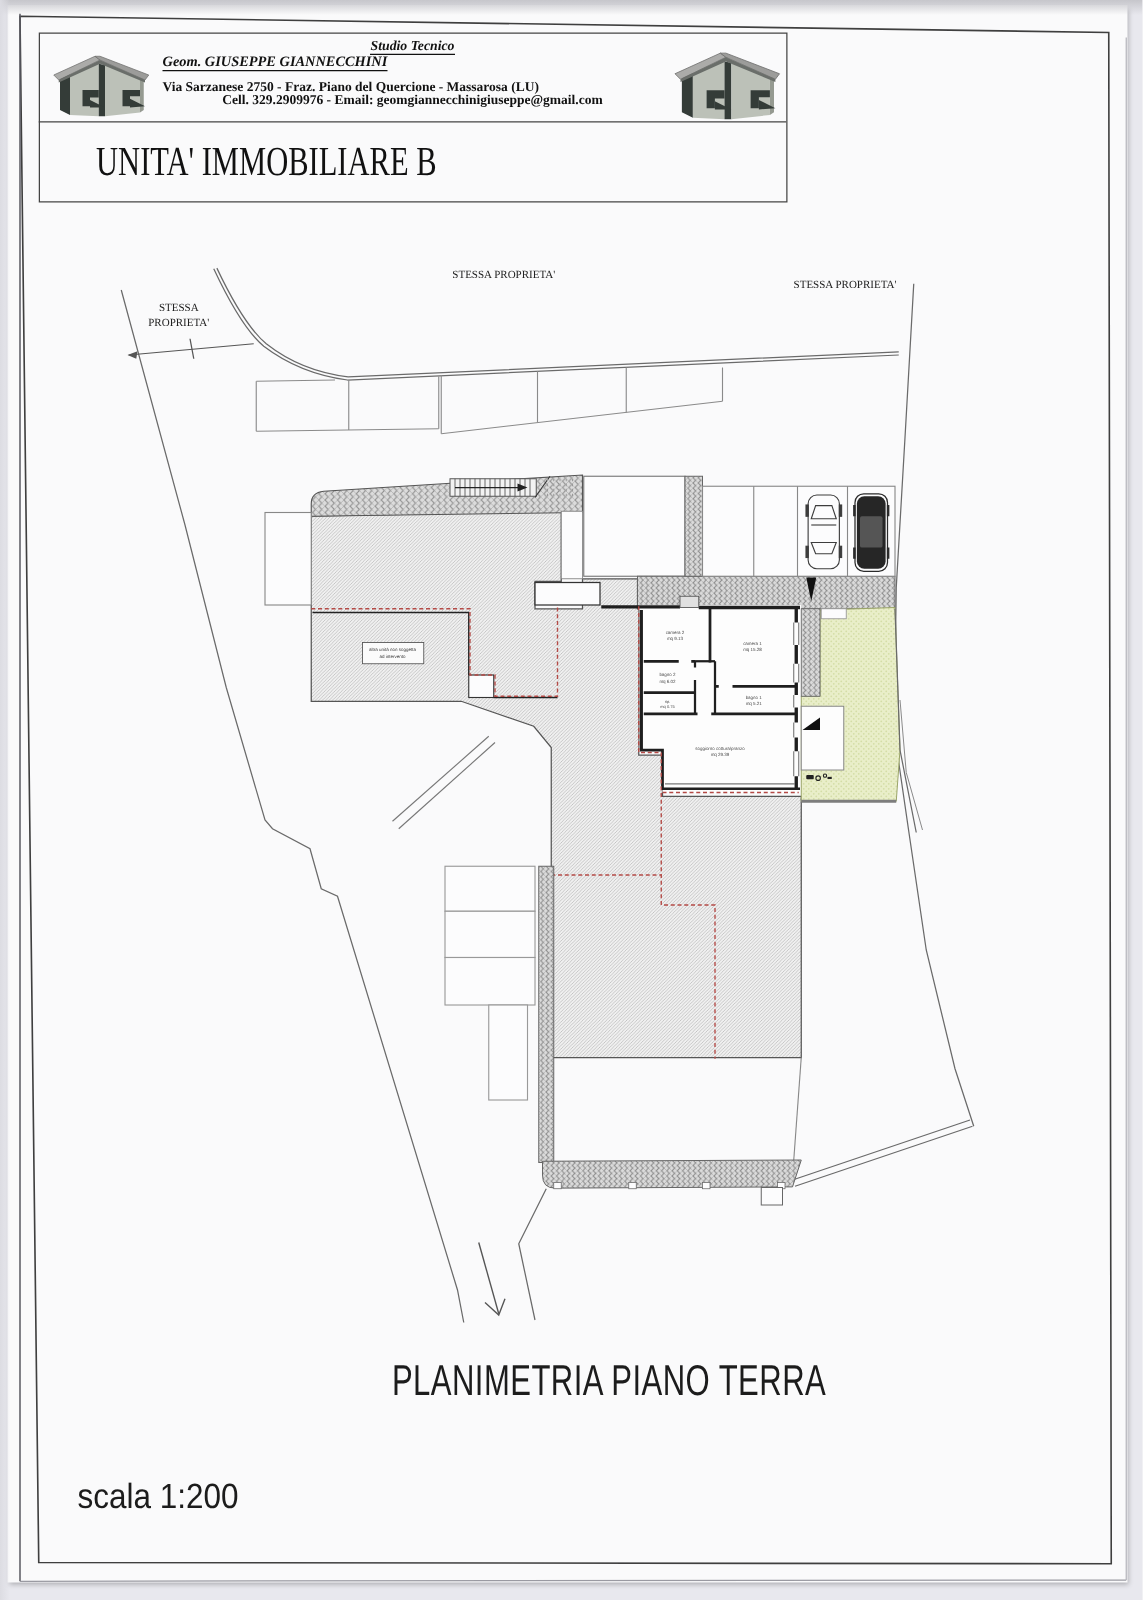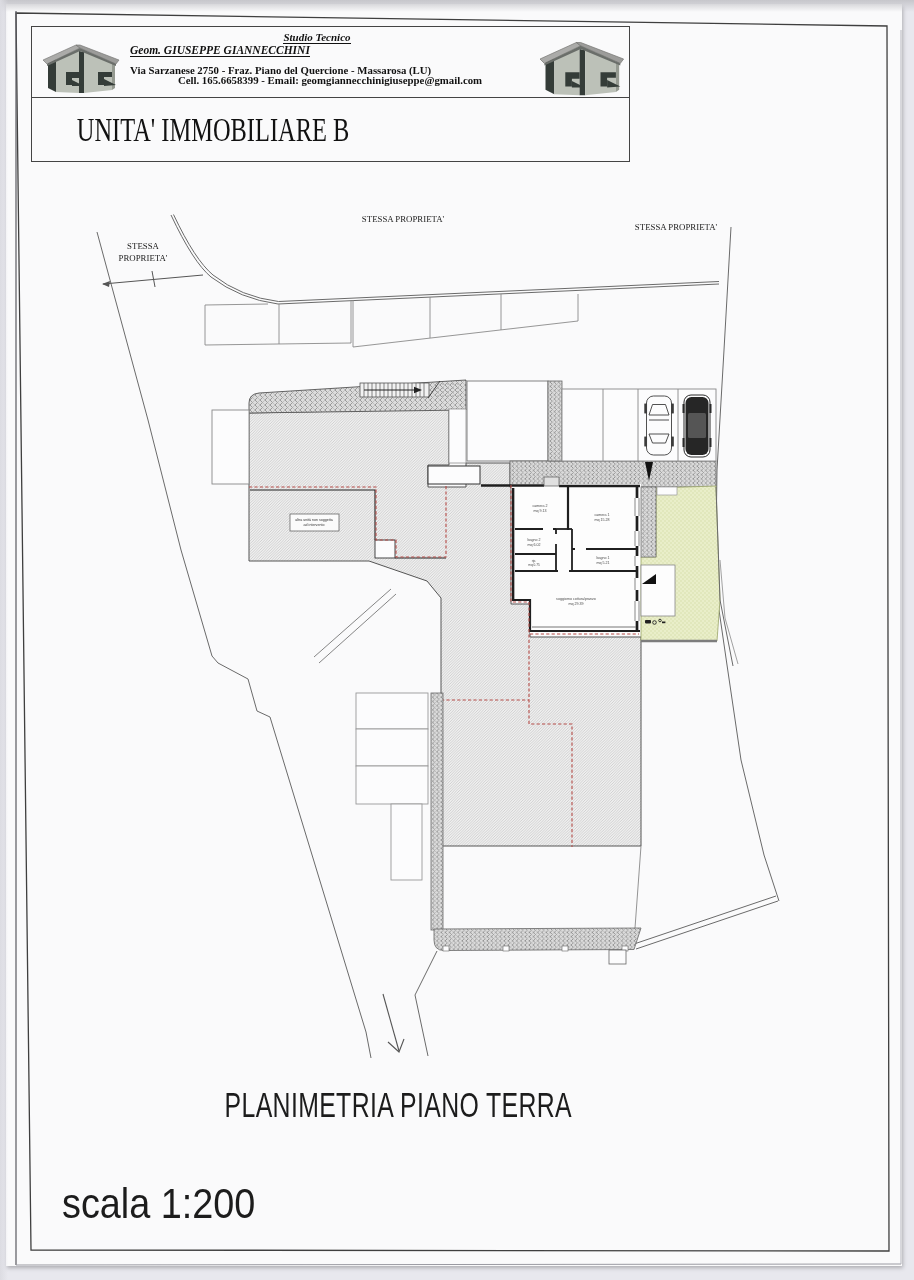--- a/index.html
+++ b/index.html
@@ -20,33 +20,33 @@
 <polygon points="16,13 887,26 889,1251 31,1250" fill="none" stroke="#3f3f3f" stroke-width="1.3"></polygon>
 <line x1="16" y1="11" x2="16" y2="1265" stroke="#595960" stroke-width="1.2"></line>
 <line x1="16" y1="1265" x2="901" y2="1264" stroke="#9a9aa2" stroke-width="1"></line>
 <line x1="901" y1="30" x2="901" y2="1264" stroke="#b5b5bc" stroke-width="1"></line>
 </svg>
 
 <div class="abs" style="left:31px;top:26px;width:597px;height:134px;border:1px solid #444;"></div>
 
 <div class="abs" style="left:31px;top:97px;width:598px;height:1px;background:#444;"></div>
 
-<div class="abs" style="left:117px;top:31px;width:400px;text-align:center;font-family:'Liberation Serif',serif;font-style:italic;font-weight:bold;font-size:11px;color:#111;"><span style="border-bottom:1px solid #111;">Studio Tecnico</span></div>
+<div class="abs" style="left:130px;top:31px;width:400px;text-align:center;font-family:'Liberation Serif',serif;font-style:italic;font-weight:bold;font-size:11px;color:#111;"><span style="border-bottom:1px solid #111;">Studio Tecnico</span></div>
 
 <div class="abs" style="left:130px;top:44px;width:400px;text-align:left;font-family:'Liberation Serif',serif;font-style:italic;font-weight:bold;font-size:11.5px;color:#111;"><span style="border-bottom:1px solid #111;">Geom. GIUSEPPE GIANNECCHINI</span></div>
 
 <div class="abs" style="left:130px;top:64px;width:400px;text-align:left;font-family:'Liberation Serif',serif;font-weight:bold;font-size:10.8px;color:#111;">Via Sarzanese 2750 - Fraz. Piano del Quercione - Massarosa (LU)</div>
 
-<div class="abs" style="left:130px;top:74px;width:400px;text-align:center;font-family:'Liberation Serif',serif;font-weight:bold;font-size:10.8px;color:#111;">Cell. 165.6658399 - Email: geomgiannecchinigiuseppe@gmail.com</div>
+<div class="abs" style="left:130px;top:74px;width:400px;text-align:center;font-family:'Liberation Serif',serif;font-weight:bold;font-size:10.8px;color:#111;">Cell. 329.2909976 - Email: geomgiannecchinigiuseppe@gmail.com</div>
 
 <div class="abs" style="left:29px;top:114px;width:597px;text-align:left;font-family:'Liberation Serif',serif;font-size:33px;line-height:1;color:#111;"><span style="display:inline-block;transform:scaleX(0.74);transform-origin:center;">UNITA' IMMOBILIARE B</span></div>
 
-<div class="abs" style="left:157px;top:1088px;width:660px;font-size:34.5px;line-height:1;letter-spacing:0.5px;color:#1c1c1c;"><span style="display:inline-block;transform:scaleX(0.72);transform-origin:center;">PLANIMETRIA PIANO TERRA</span></div>
-
-<div class="abs" style="left:62px;top:1183px;font-size:42px;line-height:1;color:#1c1c1c;text-align:right;"><span style="display:inline-block;transform:scaleX(0.90);transform-origin:left;">scala 1:200</span></div>
+<div class="abs" style="left:157px;top:1088px;width:660px;text-align:center;font-size:34.5px;line-height:1;letter-spacing:0.5px;color:#1c1c1c;"><span style="display:inline-block;transform:scaleX(0.72);transform-origin:center;">PLANIMETRIA PIANO TERRA</span></div>
+
+<div class="abs" style="left:62px;top:1183px;font-size:28px;line-height:1;color:#1c1c1c;text-align:right;"><span style="display:inline-block;transform:scaleX(0.90);transform-origin:left;">scala 1:200</span></div>
 
 <svg class="abs" style="left:0;top:0;" width="914" height="1280" viewBox="0 0 914 1280">
 <defs>
 <pattern id="hatch45" width="2.7" height="2.7" patternUnits="userSpaceOnUse">
   <rect width="2.7" height="2.7" fill="#f0f0f0"></rect>
   <path d="M-0.5,3.2 L3.2,-0.5" stroke="#bababa" stroke-width="0.6"></path>
 </pattern>
 <pattern id="chev" width="5" height="5" patternUnits="userSpaceOnUse">
   <rect width="5" height="5" fill="#dcdcdc"></rect>
   <path d="M0,0 L2.5,2.5 L0,5" stroke="#8f8f8f" stroke-width="0.85" fill="none"></path>

